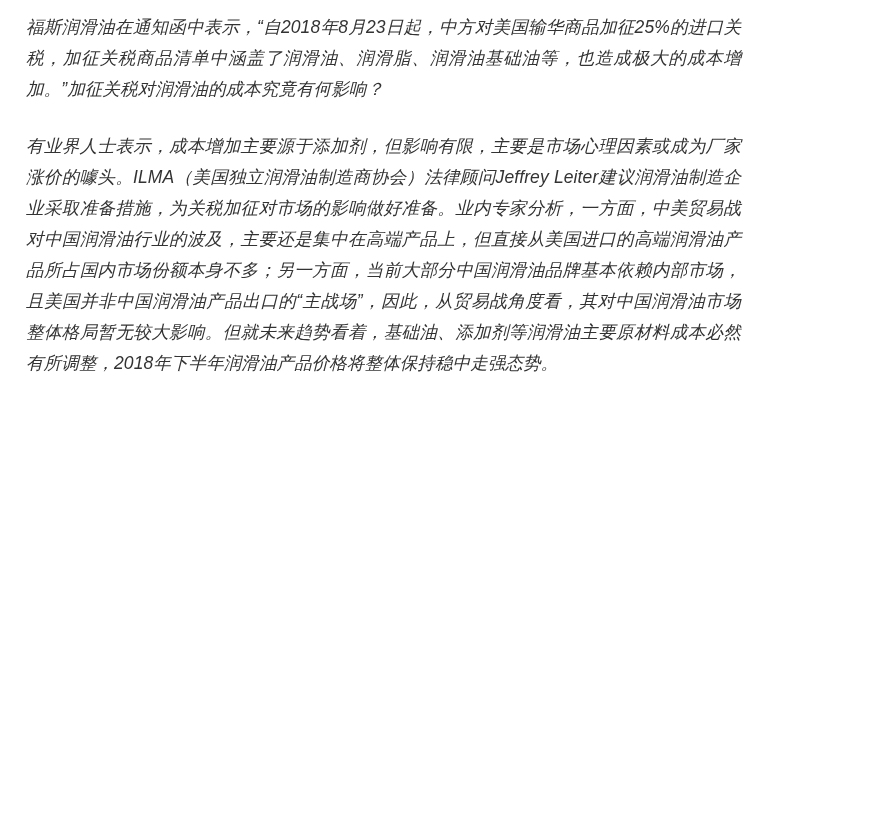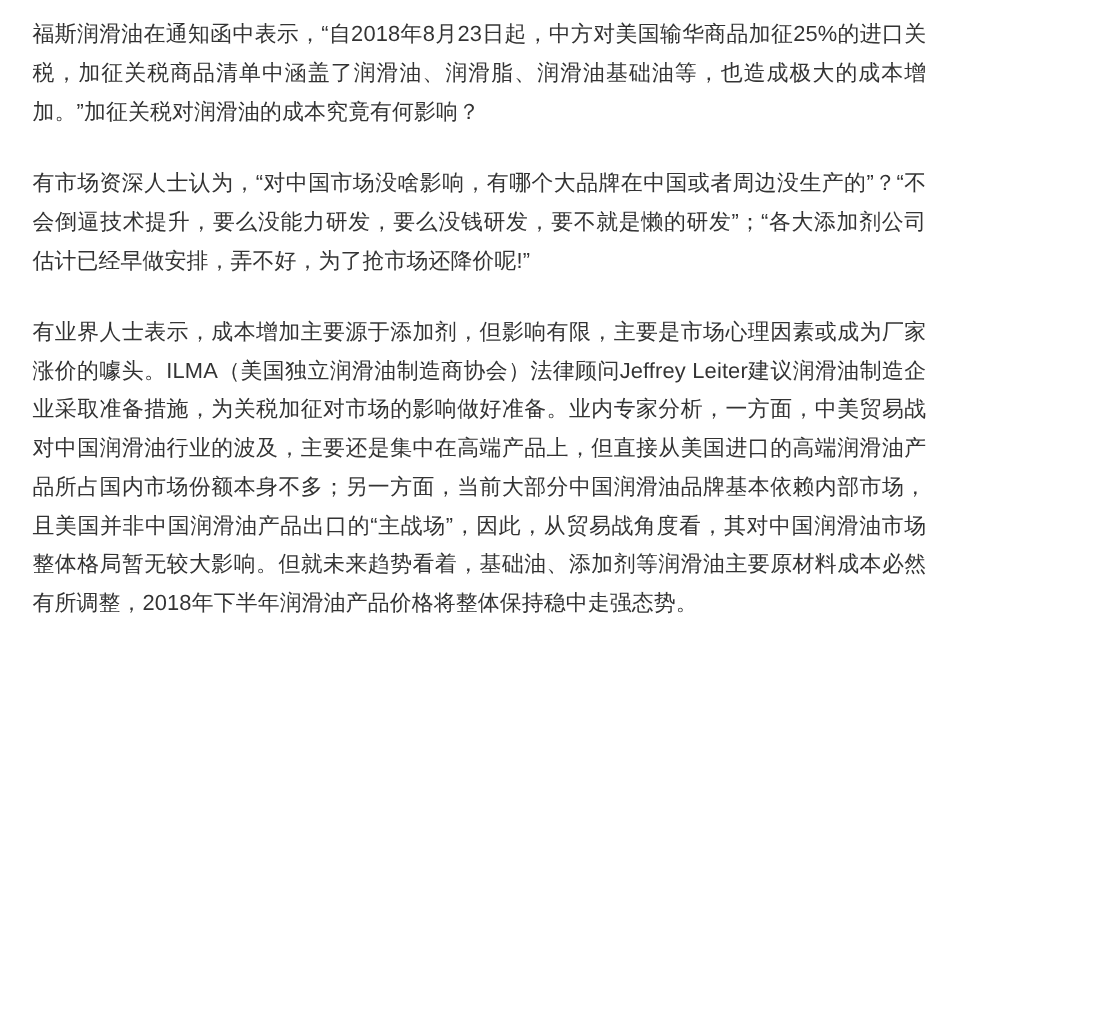--- a/index.html
+++ b/index.html
@@ -10,35 +10,35 @@
   body {
     width: 885px;
     min-height: 816px;
     font-family: "Liberation Sans", sans-serif;
   }
   .article {
     width: 767px;
     box-sizing: border-box;
     padding: 12px 26px 0 26px;
     background: #ffffff;
+    font-style: italic;
   }
   .para {
     color: #333333;
     font-size: 17.5px;
     line-height: 31px;
     letter-spacing: 0.1px;
     text-align: justify;
     text-justify: inter-ideograph;
     margin: 0 0 26px 0;
     word-break: break-word;
   }
   .para:last-child {
     margin-bottom: 0;
   }
 </style>
 </head>
 <body>
 
 <div class="article">
   <p class="para">福斯润滑油在通知函中表示，“自2018年8月23日起，中方对美国输华商品加征25%的进口关税，加征关税商品清单中涵盖了润滑油、润滑脂、润滑油基础油等，也造成极大的成本增加。”加征关税对润滑油的成本究竟有何影响？</p>
-  <p class="para">有市场资深人士认为，“对中国市场没啥影响，有哪个大品牌在中国或者周边没生产的”？“不会倒逼技术提升，要么没能力研发，要么没钱研发，要不就是懒的研发”；“各大添加剂公司估计已经早做安排，弄不好，为了抢市场还降价呢!”</p>
   <p class="para">有业界人士表示，成本增加主要源于添加剂，但影响有限，主要是市场心理因素或成为厂家涨价的噱头。ILMA（美国独立润滑油制造商协会）法律顾问Jeffrey Leiter建议润滑油制造企业采取准备措施，为关税加征对市场的影响做好准备。业内专家分析，一方面，中美贸易战对中国润滑油行业的波及，主要还是集中在高端产品上，但直接从美国进口的高端润滑油产品所占国内市场份额本身不多；另一方面，当前大部分中国润滑油品牌基本依赖内部市场，且美国并非中国润滑油产品出口的“主战场”，因此，从贸易战角度看，其对中国润滑油市场整体格局暂无较大影响。但就未来趋势看着，基础油、添加剂等润滑油主要原材料成本必然有所调整，2018年下半年润滑油产品价格将整体保持稳中走强态势。</p>
 </div>
 
 </body></html>

